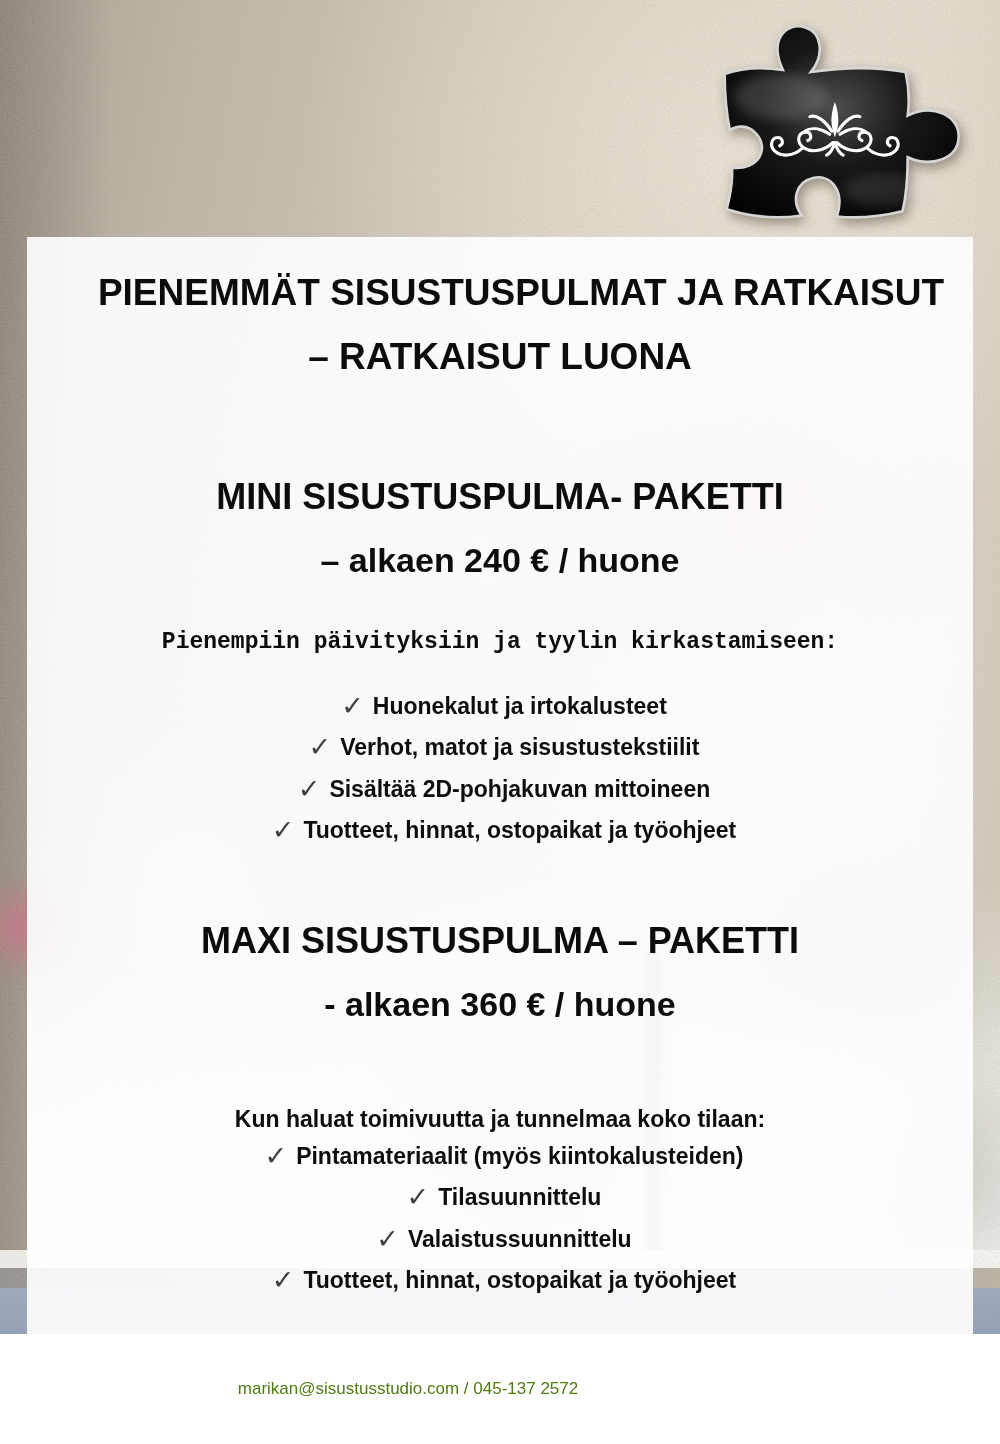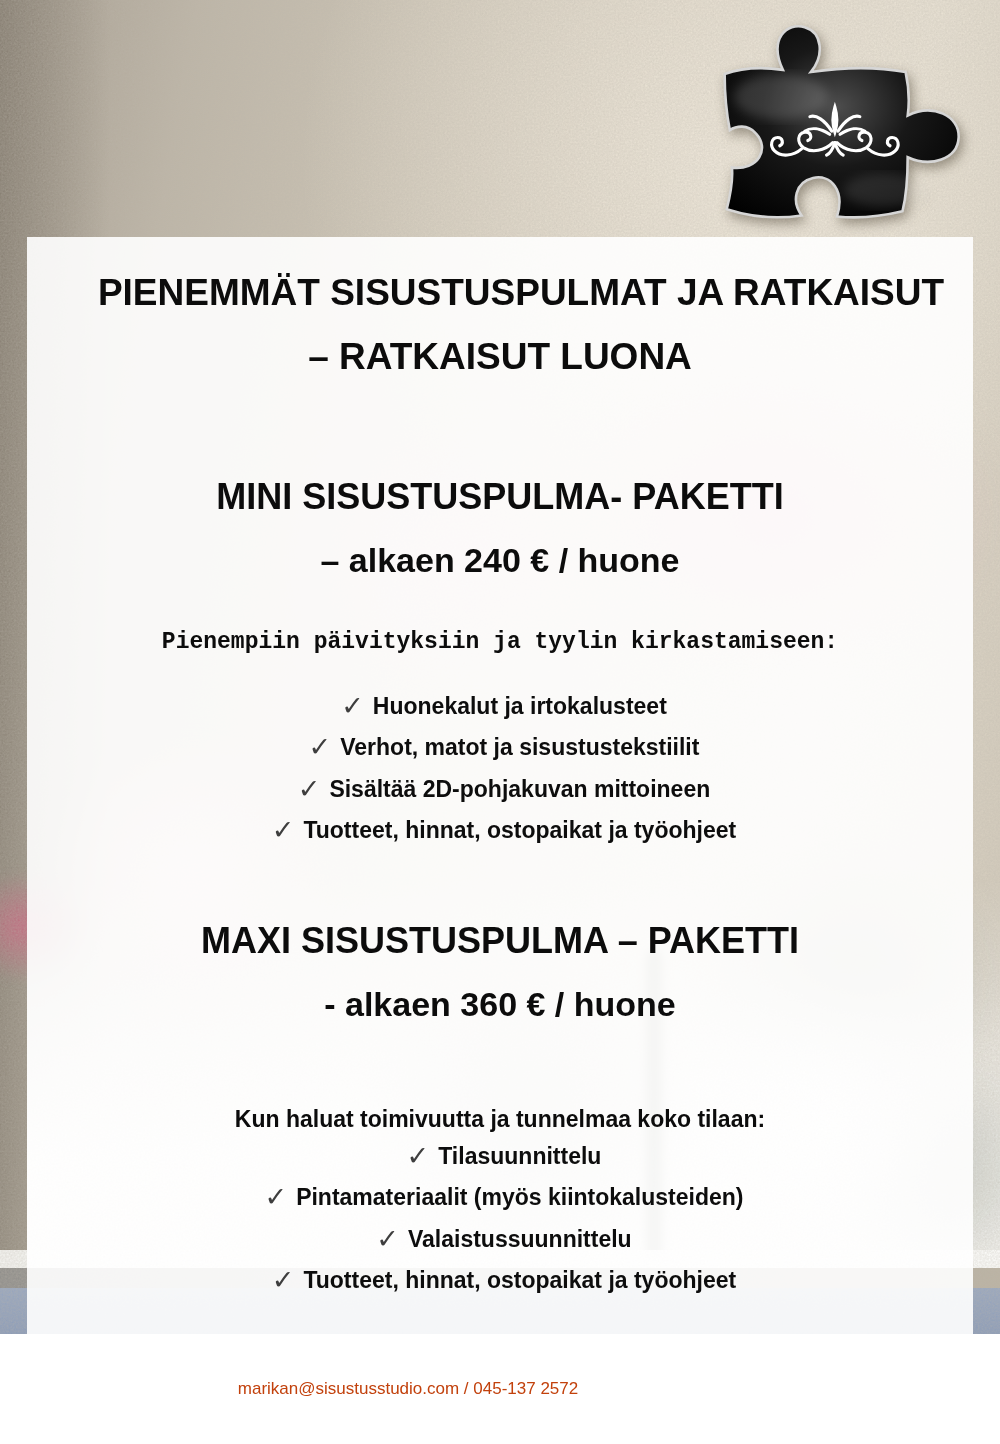--- a/index.html
+++ b/index.html
@@ -62,21 +62,21 @@
     line-height:40.4px;white-space:nowrap;
   }
   .check{
     font-weight:normal;color:#3e3e3e;font-size:27px;
     display:inline-block;margin-right:9px;transform:translateY(1px);
   }
   
   .logo{position:absolute;left:708px;top:24px;filter:drop-shadow(3px 5px 6px rgba(60,50,35,.45));}
   
   .footer{position:absolute;left:0;top:1376px;width:816px;text-align:center;
-    color:#c2410c;font-size:17px;line-height:25px;}
+    color:#4d7c0f;font-size:17px;line-height:25px;}
 </style>
 </head>
 <body>
 
 <div class="photo">
   <div class="wall"></div>
   <div class="wall-dark-left"></div>
   <div class="blob b-pink-right"></div>
   <div class="blob b-pink-mid"></div>
   <div class="white-fade"></div>
@@ -142,22 +142,22 @@
     <li><span class="check">✓</span><span>Huonekalut ja irtokalusteet</span></li>
     <li><span class="check">✓</span><span>Verhot, matot ja sisustustekstiilit</span></li>
     <li><span class="check">✓</span><span>Sisältää 2D-pohjakuvan mittoineen</span></li>
     <li><span class="check">✓</span><span>Tuotteet, hinnat, ostopaikat ja työohjeet</span></li>
   </ul>
 
   <div class="tline h-pack maxi">MAXI SISUSTUSPULMA – PAKETTI</div>
   <div class="tline h-price price2">- alkaen 360 € / huone</div>
   <div class="tline h-intro intro2">Kun haluat toimivuutta ja tunnelmaa koko tilaan:</div>
   <ul class="checklist list2">
+    <li><span class="check">✓</span><span>Pintamateriaalit (myös kiintokalusteiden)</span></li>
     <li><span class="check">✓</span><span>Tilasuunnittelu</span></li>
-    <li><span class="check">✓</span><span>Pintamateriaalit (myös kiintokalusteiden)</span></li>
     <li><span class="check">✓</span><span>Valaistussuunnittelu</span></li>
     <li><span class="check">✓</span><span>Tuotteet, hinnat, ostopaikat ja työohjeet</span></li>
   </ul>
 </div>
 
 <div class="footer">
   <div>marikan@sisustusstudio.com /  045-137 2572</div>
 </div>
 
 </body></html>

